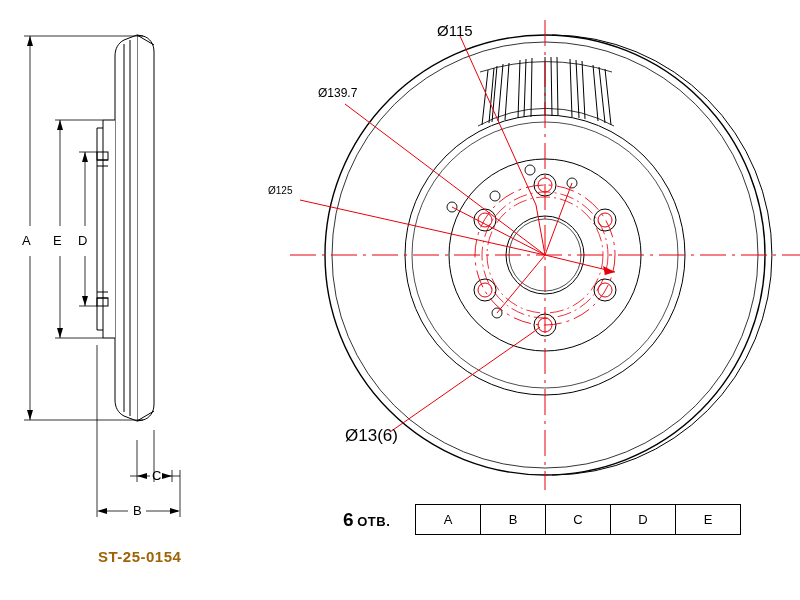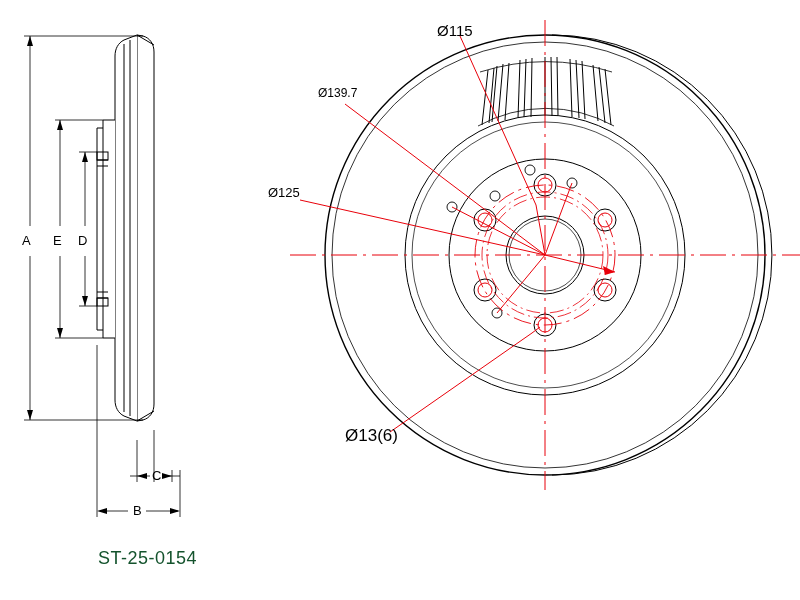--- a/index.html
+++ b/index.html
@@ -19,24 +19,24 @@
     position: absolute;
     left: 0;
     top: 0;
     width: 800px;
     height: 600px;
   }
   .part-label {
     position: absolute;
     left: 98px;
     top: 548px;
-    font-size: 18px;
-    font-weight: normal;
+    font-size: 15px;
+    font-weight: bold;
     letter-spacing: 0.5px;
-    color: #14532d;
+    color: #a16207;
   }
   
   .spec-table {
     position: absolute;
     left: 341px;
     top: 504px;
     border-collapse: collapse;
   }
   .spec-table td {
     border: 1px solid #000;
@@ -232,21 +232,21 @@
     <line x1="545" y1="255" x2="572" y2="183"></line>
   </g>
 </svg>
 
 <div style="position:absolute;left:437px;top:22px;font-size:15px;">
   <span>Ø115</span>
 </div>
 <div style="position:absolute;left:318px;top:86px;font-size:12px;">
   <span>Ø139.7</span>
 </div>
-<div style="position:absolute;left:268px;top:185px;font-size:13px;">
+<div style="position:absolute;left:268px;top:185px;font-size:10px;">
   <span>Ø125</span>
 </div>
 <div style="position:absolute;left:345px;top:426px;font-size:17px;">
   <span>Ø13(6)</span>
 </div>
 
 <div style="position:absolute;left:22px;top:233px;font-size:13px;">
   <span>A</span>
 </div>
 <div style="position:absolute;left:53px;top:233px;font-size:13px;">
@@ -261,14 +261,27 @@
 <div style="position:absolute;left:133px;top:503px;font-size:13px;">
   <span>B</span>
 </div>
 
 <div class="part-label">
   <span>ST-25-0154</span>
 </div>
 
 <table class="spec-table">
   <tbody>
+      <tr>
+    <td class="first-col">
+      <span class="holes-label">
+        <span class="holes-count">6</span>
+        <span class="holes-word">ОТВ.</span>
+      </span>
+    </td>
+    <td class="head-cell">A</td>
+    <td class="head-cell">B</td>
+    <td class="head-cell">C</td>
+    <td class="head-cell">D</td>
+    <td class="head-cell">E</td>
+  </tr>
 </tbody>
   </table>
 
 </body></html>

